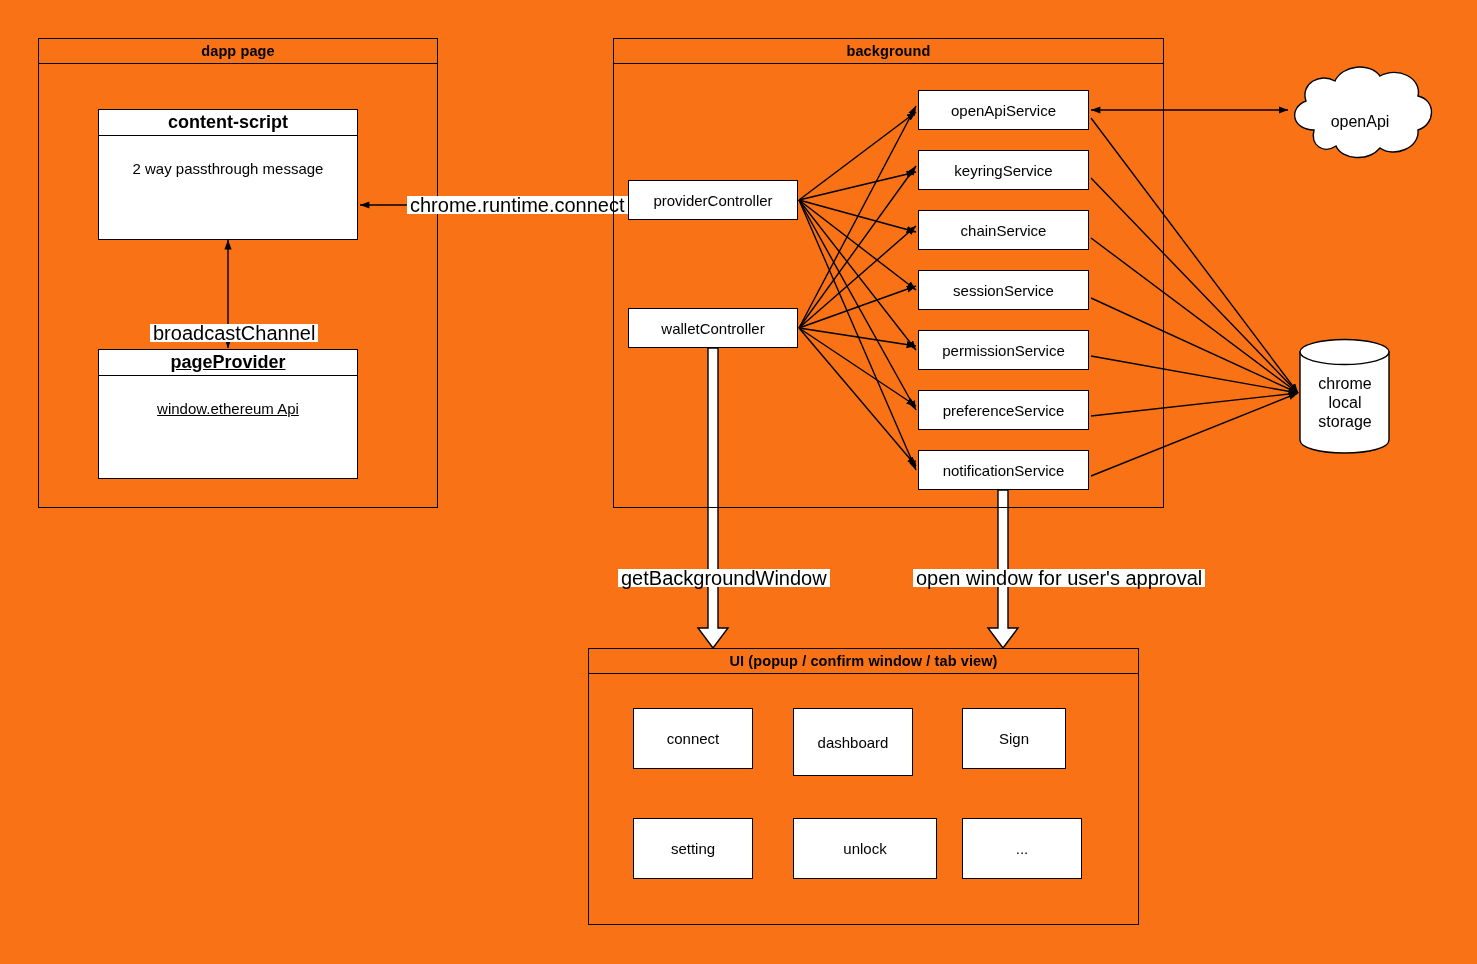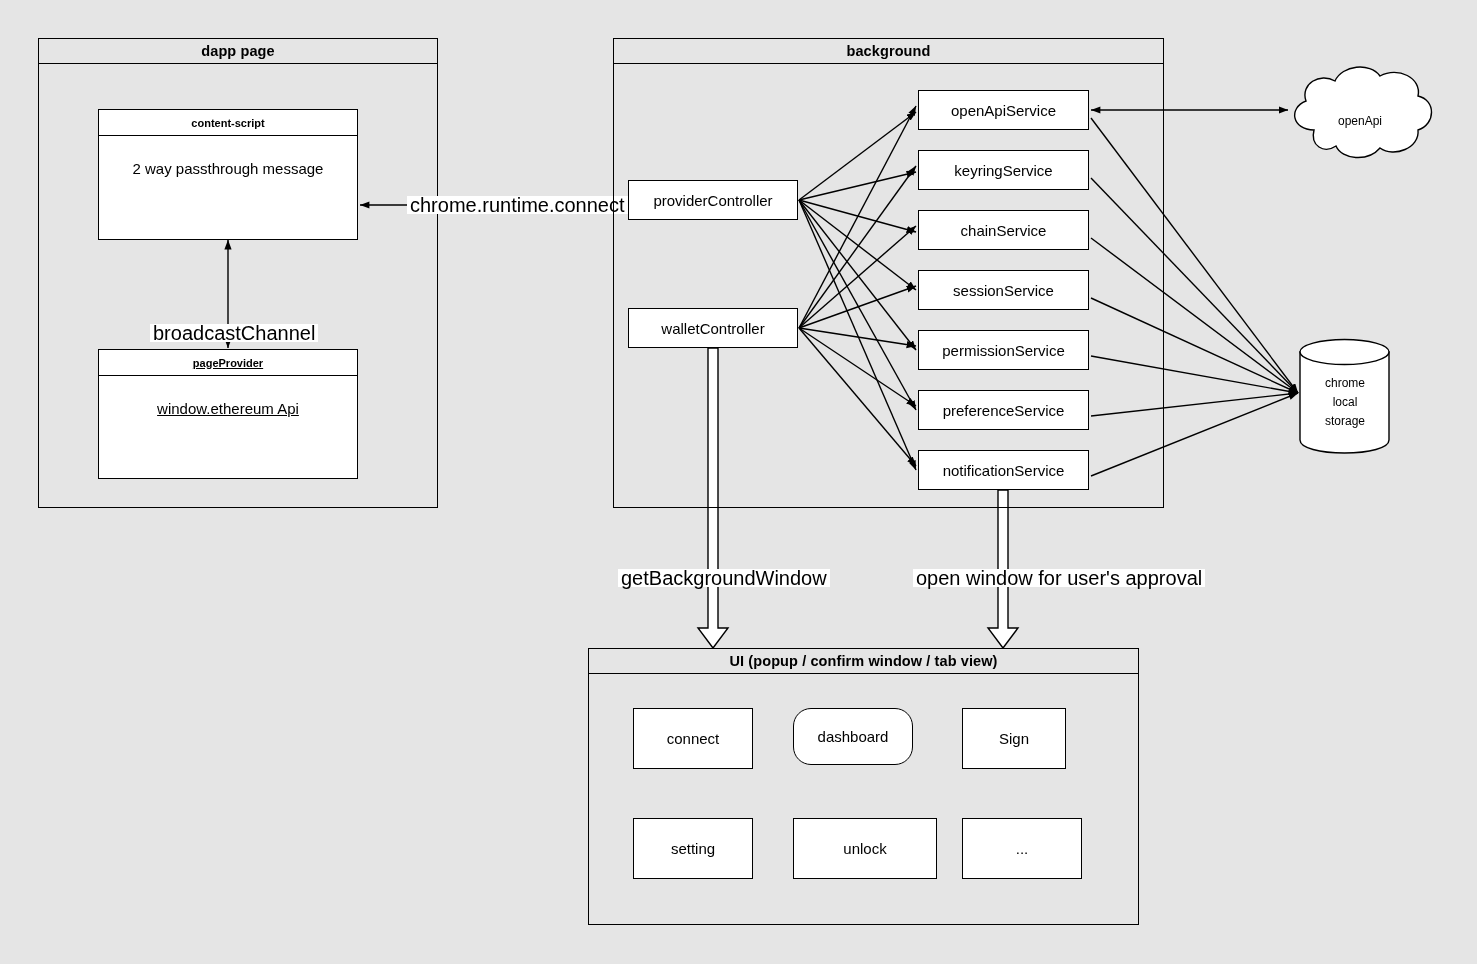--- a/index.html
+++ b/index.html
@@ -9,21 +9,21 @@
     background: #ffffff;
   }
   body {
     font-family: "Liberation Sans", sans-serif;
     color: #000000;
   }
   #canvas {
     position: relative;
     width: 1477px;
     height: 964px;
-    background: #e5e5e5;
+    background: #f97316;
     overflow: hidden;
   }
   #edges {
     position: absolute;
     left: 0;
     top: 0;
     width: 1477px;
     height: 964px;
     pointer-events: none;
   }
@@ -58,21 +58,21 @@
     font-size: 15px;
   }
   .titled-node .titled-head {
     box-sizing: border-box;
     height: 26px;
     border-bottom: 1.6px solid #000000;
     display: flex;
     align-items: center;
     justify-content: center;
     font-weight: bold;
-    font-size: 11px;
+    font-size: 18px;
   }
   .titled-node .titled-body {
     box-sizing: border-box;
     height: calc(100% - 26px);
     display: flex;
     align-items: flex-start;
     justify-content: center;
     padding-top: 24px;
     font-size: 15px;
   }
@@ -81,21 +81,21 @@
     font-size: 20px;
     background: #ffffff;
     padding: 0 3px;
     white-space: nowrap;
     line-height: 18px;
   }
   .cloud-label,
   .cyl-label {
     position: absolute;
     text-align: center;
-    font-size: 12px;
+    font-size: 16px;
     line-height: 19px;
     white-space: pre-line;
   }
   .shape-svg {
     position: absolute;
     overflow: visible;
   }
 </style>
 </head>
 <body>
@@ -205,19 +205,19 @@
 
   <div class="edge-label" style="left:618px; top:569px;">getBackgroundWindow</div>
   <div class="edge-label" style="left:874px; top:569px;margin-left:39px;">open window for user's approval</div>
 
   <div class="node container-node" style="left:588px; top:648px; width:551px; height:277px;">
     <div class="container-head">UI (popup / confirm window / tab view)</div>
     <div class="container-body"></div>
   </div>
 
   <div class="node plain-node" style="left:633px; top:708px; width:120px; height:61px;">connect</div>
-  <div class="node plain-node" style="left:793px; top:708px; width:120px; height:57px;border-radius:18px;">dashboard</div>
+  <div class="node plain-node" style="left:793px; top:708px; width:120px; height:68px;">dashboard</div>
   <div class="node plain-node" style="left:962px; top:708px; width:104px; height:61px;">Sign</div>
   <div class="node plain-node" style="left:633px; top:818px; width:120px; height:61px;">setting</div>
   <div class="node plain-node" style="left:793px; top:818px; width:144px; height:61px;">unlock</div>
   <div class="node plain-node" style="left:962px; top:818px; width:120px; height:61px;">...</div>
 
 </div>
 
 </body></html>

